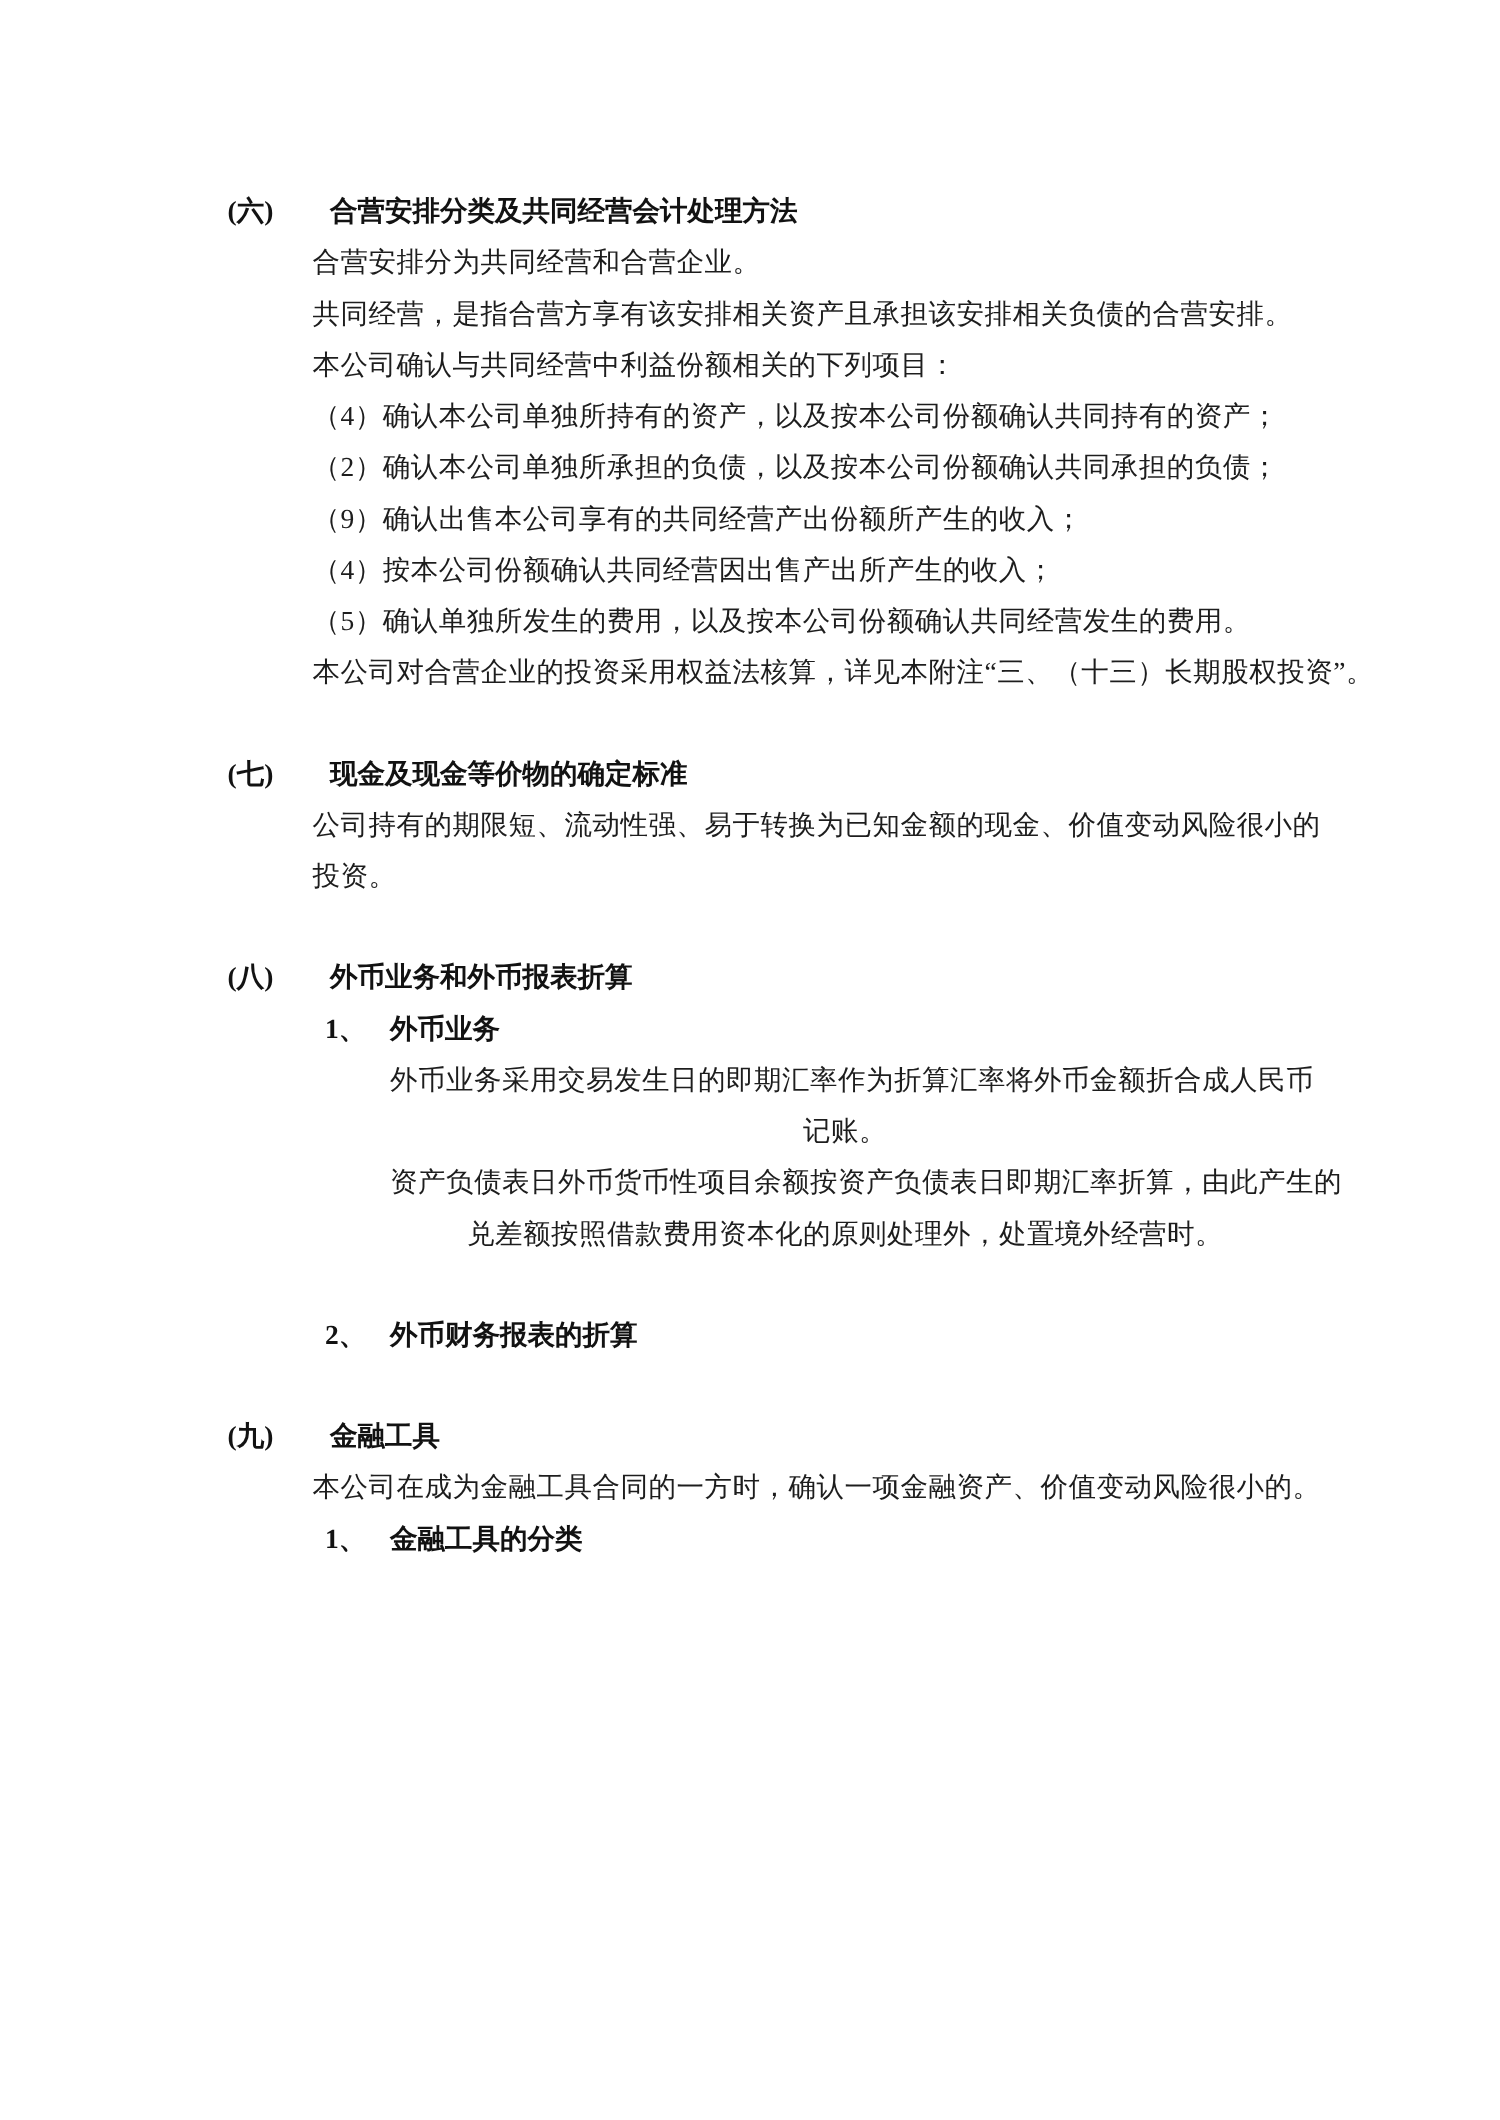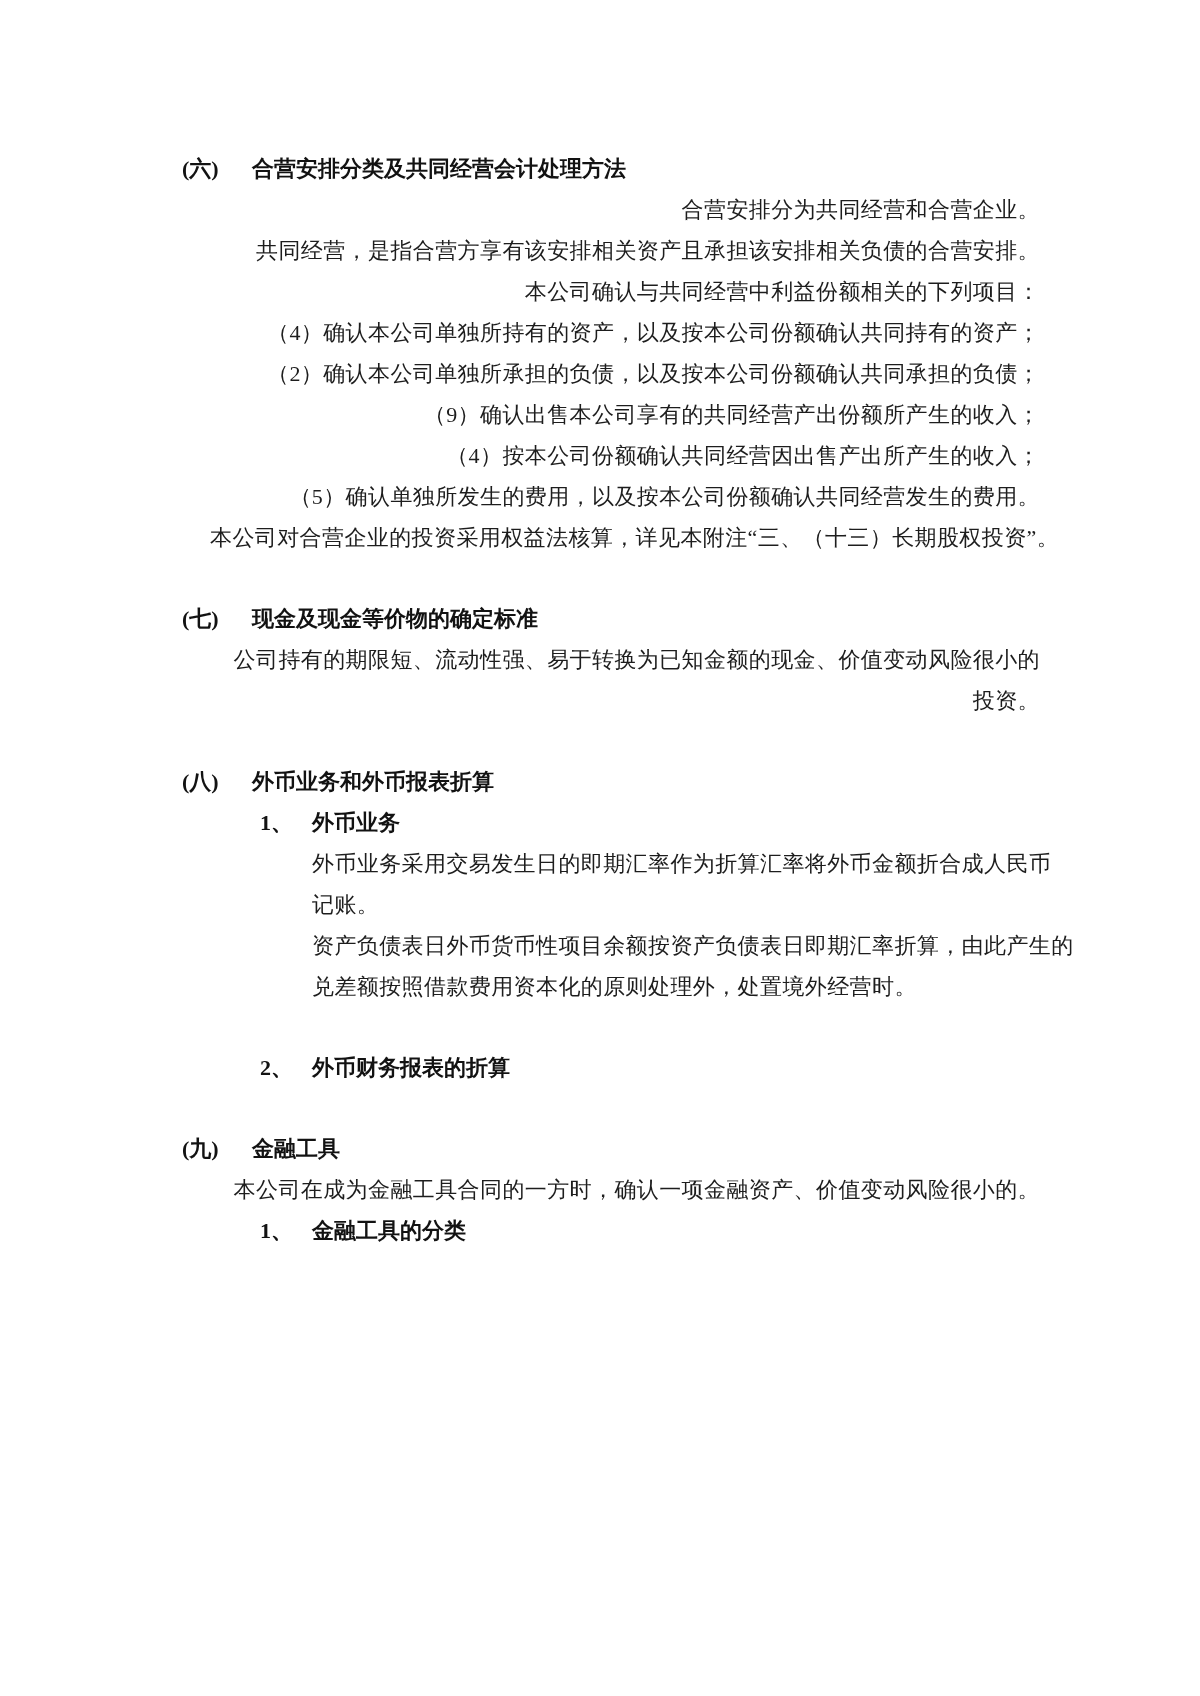--- a/index.html
+++ b/index.html
@@ -17,40 +17,40 @@
   .sec { margin: 0 0 40px 0; }
   .sec:last-child { margin-bottom: 0; }
   .sec-head {
     display: flex;
     font-size: 22px;
     line-height: 41px;
     font-weight: bold;
     color: #121212;
   }
   .sec-label { flex: none; width: 70px; }
-  .sec-title { flex: auto; }
-  .sec-body { margin-left: 28px; text-align: right; }
+  .sec-title { flex: auto; margin-left: 12px; }
+  .sec-body { margin-left: 68px; }
   .line {
     font-size: 22px;
     line-height: 41px;
     letter-spacing: 0.4px;
     white-space: nowrap;
   }
   .subsec { margin-left: 78px; }
   .subsec.gap-top { margin-top: 40px; }
   .subsec-head {
     display: flex;
     font-size: 22px;
     line-height: 41px;
     font-weight: bold;
     color: #121212;
   }
   .subsec-num { flex: none; width: 52px; }
   .subsec-title { flex: auto; }
-  .subsec-body { margin-left: 52px; }
+  .subsec-body { margin-left: 52px; text-align: center; }
 </style>
 </head>
 <body>
 
 <div class="page">
 
   <div class="sec">
     <div class="sec-head">
       <span class="sec-label">(六)</span>
       <span class="sec-title">合营安排分类及共同经营会计处理方法</span>

